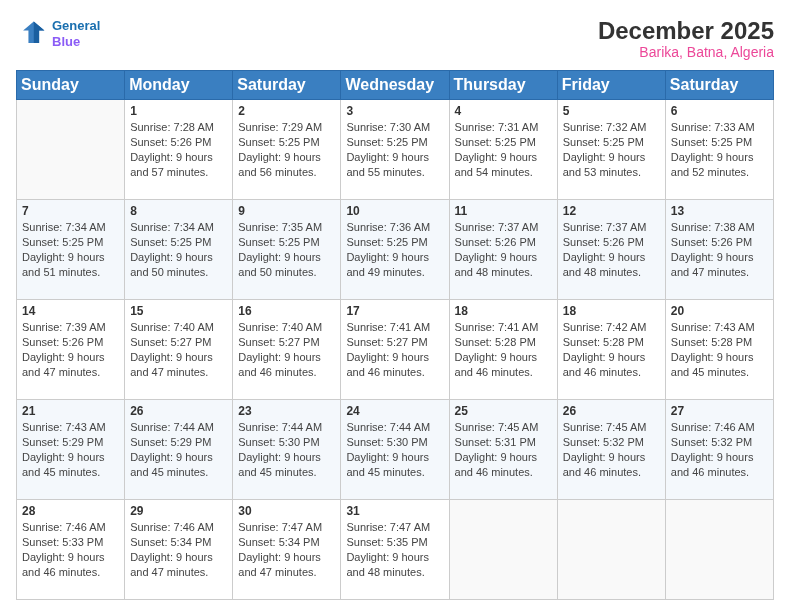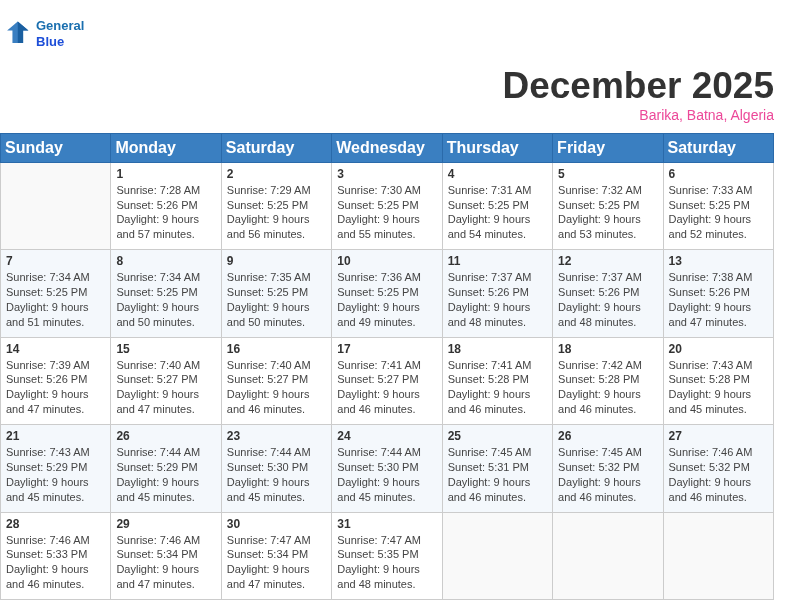--- a/index.html
+++ b/index.html
@@ -6,21 +6,21 @@
     body {
       width: 792px;
       height: 612px;
       font-family: Arial, sans-serif;
       background: #fff;
       overflow: hidden;
     }
     .page {
       width: 792px;
       height: 612px;
-      padding: 18px 18px 12px 0;
+      padding: 18px 18px 12px 16px;
       display: flex;
       flex-direction: column;
     }
     .header {
       display: flex;
       justify-content: space-between;
       align-items: flex-start;
       margin-bottom: 10px;
     }
     .logo {
@@ -38,25 +38,24 @@
       color: #1a6faf;
     }
     .logo-icon {
       width: 32px;
       height: 32px;
     }
     .title-block {
       text-align: right;
     }
     .month-title {
-      font-size: 37px;
+      font-size: 24px;
       font-weight: bold;
       color: #333;
       line-height: 1.1;
-      margin-top: 48px;
     }
     .subtitle {
       font-size: 14px;
       color: #ec4899;
     }
     .calendar {
       flex: 1;
       border: 1px solid #ccc;
       border-collapse: collapse;
       width: 100%;
@@ -107,21 +106,21 @@
 
 <div class="page">
   <div class="header">
     <div class="logo">
       <svg class="logo-icon" viewBox="0 0 36 36">
         <polygon points="20,4 32,14 26,14 26,28 14,28 14,14 8,14" fill="#3a7fc1"></polygon>
         <polygon points="20,4 32,14 26,14 26,28 20,28 20,4" fill="#1a5fa0"></polygon>
       </svg>
       <div class="logo-text">
         <div><span>General</span></div>
-        <div style="color:#1d4ed8;">Blue</div>
+        <div style="color:#8b5cf6;">Blue</div>
       </div>
     </div>
     <div class="title-block">
       <div class="month-title">December 2025</div>
       <div class="subtitle">Barika, Batna, Algeria</div>
     </div>
   </div>
 
   <table class="calendar">
     <thead>

